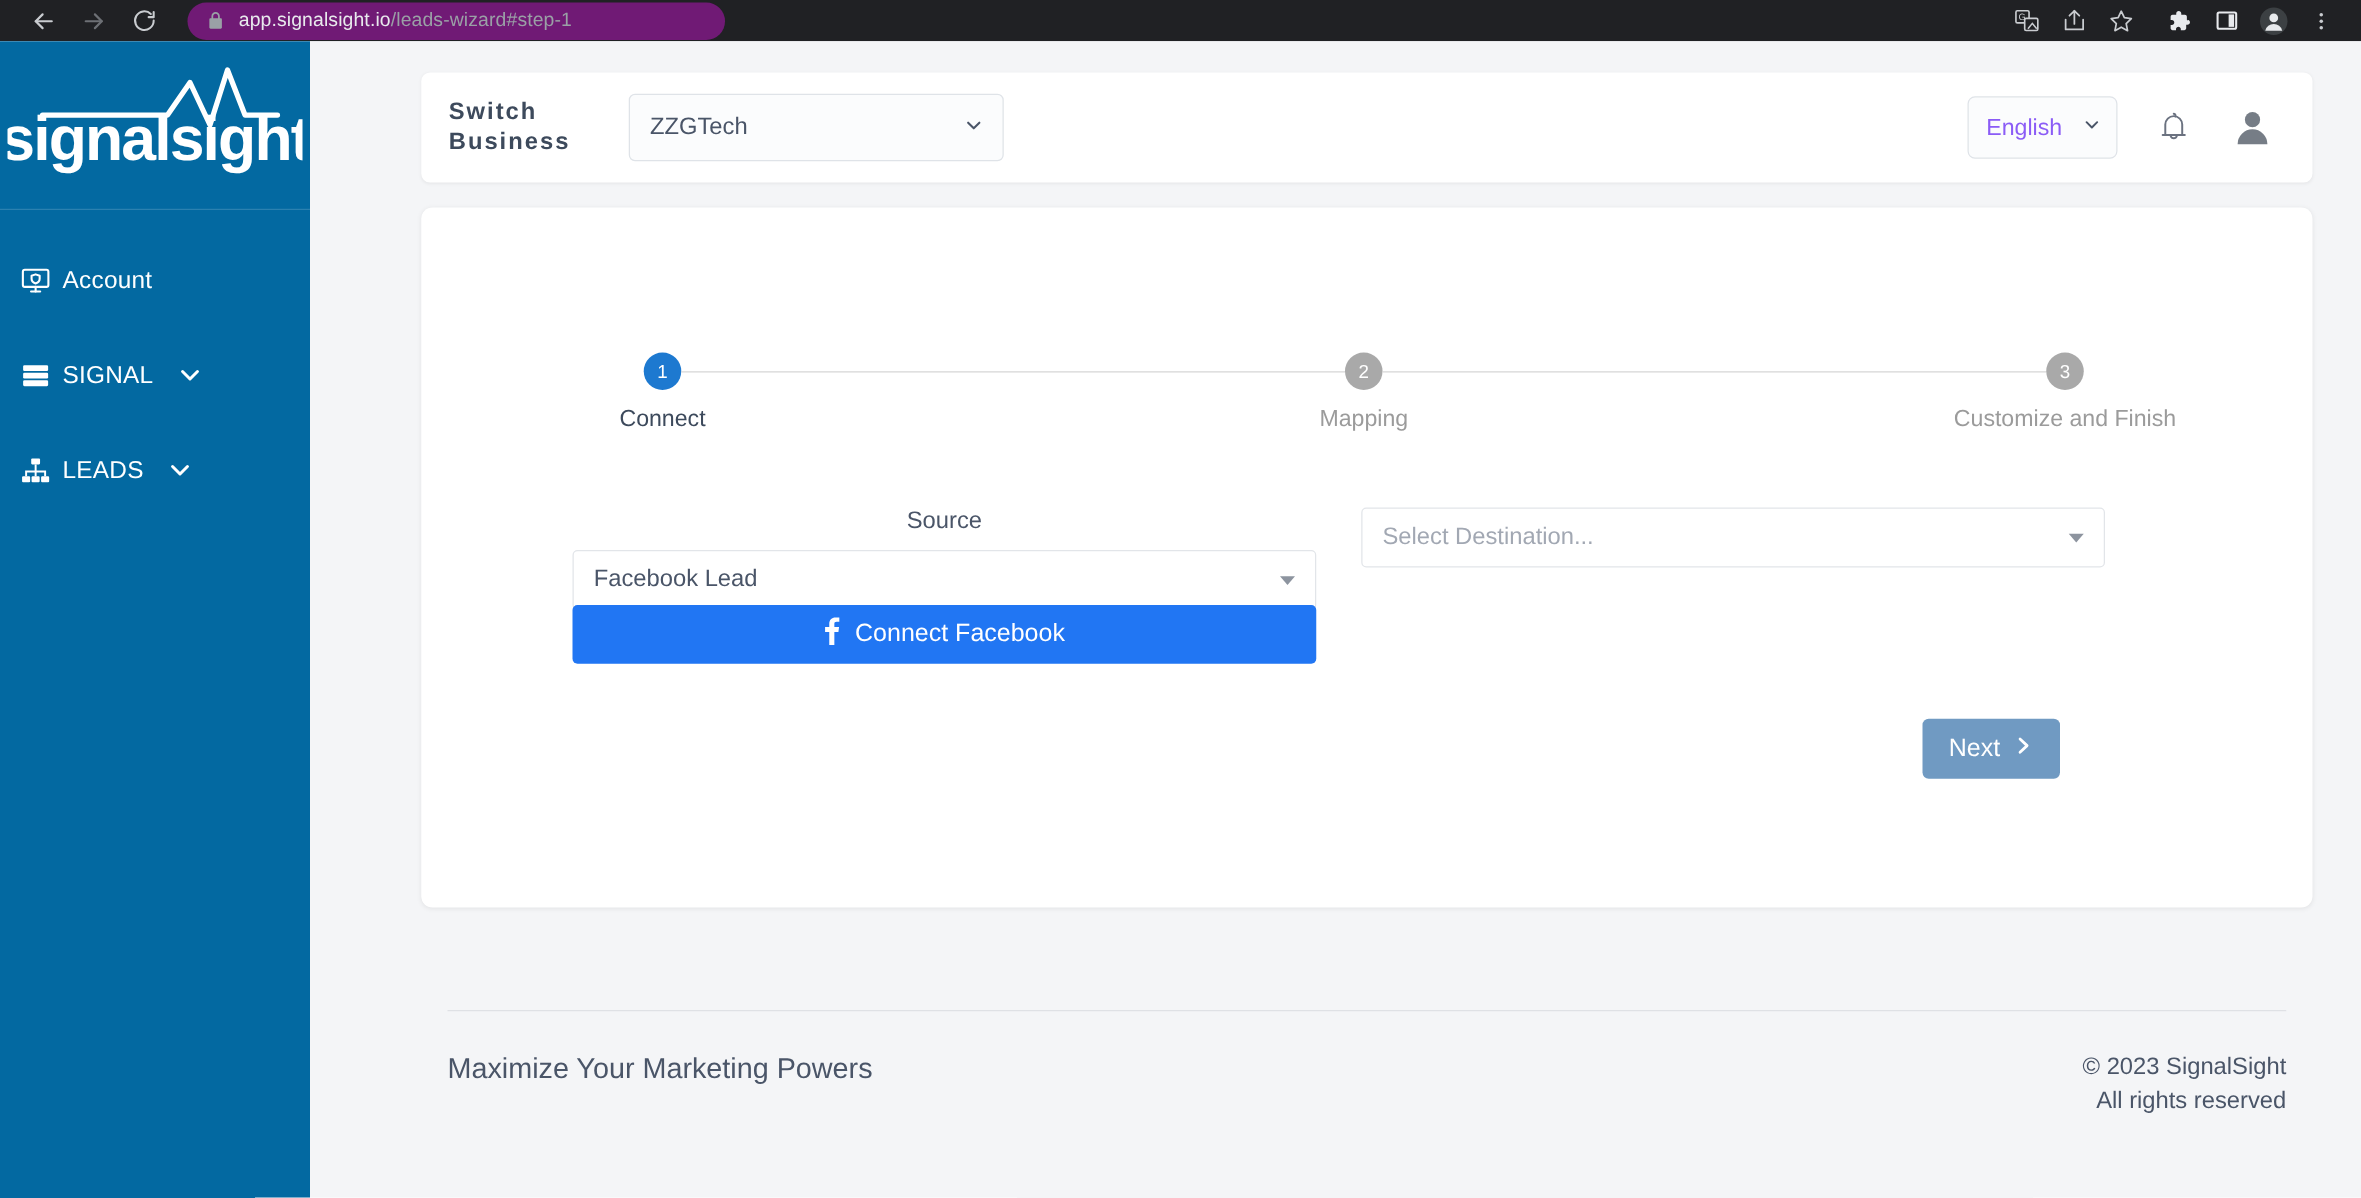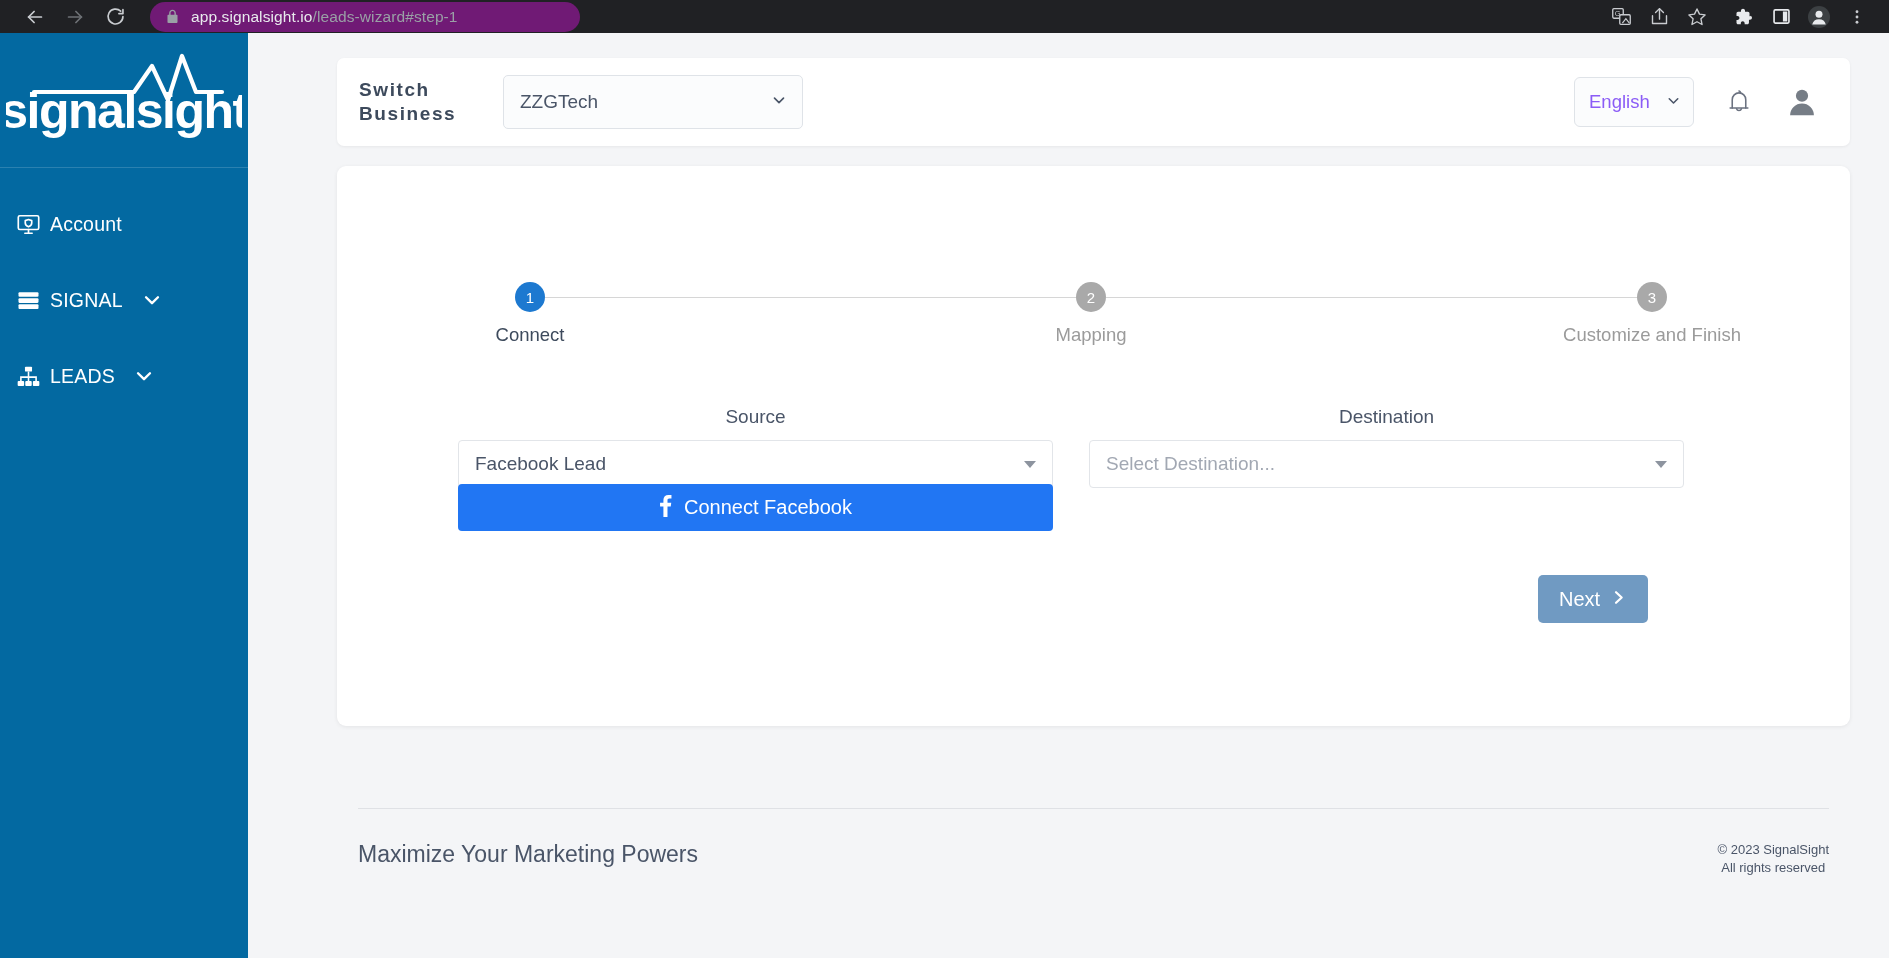--- a/index.html
+++ b/index.html
@@ -334,23 +334,23 @@
     display: flex;
     align-items: flex-start;
     justify-content: space-between;
     padding-top: 32px;
   }
   .footer-tagline {
     font-size: 23px;
     color: #4a5568;
   }
   .footer-copy {
-    font-size: 13px;
+    font-size: 19px;
     color: #4a5568;
-    text-align: center;
+    text-align: right;
     line-height: 1.42;
   }
 </style>
 </head>
 <body>
 
 <div class="browser-bar">
   <div class="nav-btns">
     <div class="nav-btn">
       <svg width="22" height="22" viewBox="0 0 24 24" fill="none" stroke="#c9ccd0" stroke-width="1.9" stroke-linecap="round" stroke-linejoin="round">
@@ -559,21 +559,20 @@
 
       <div class="field field-source" style="top:240px;">
         <div class="field-label">Source</div>
         <div class="field-select">
           <span class="sv">Facebook Lead</span>
           <span class="caret-tri"></span>
         </div>
       </div>
 
       <div class="field field-dest" style="top:240px;">
-        <div class="field-label">Destination</div>
         <div class="field-select">
           <span class="sv placeholder">Select Destination...</span>
           <span class="caret-tri"></span>
         </div>
       </div>
 
       <button class="fb-button">
         <span>
           <svg width="13" height="23" viewBox="0 0 12 22" fill="#ffffff">
             <path d="M7.9 22V12h3.1l.5-3.7H7.9V6c0-1 .3-1.7 1.8-1.7h2V1c-.4 0-1.5-.1-2.9-.1-2.9 0-4.8 1.7-4.8 4.9v2.5H.8V12h3.2v10z"></path>

